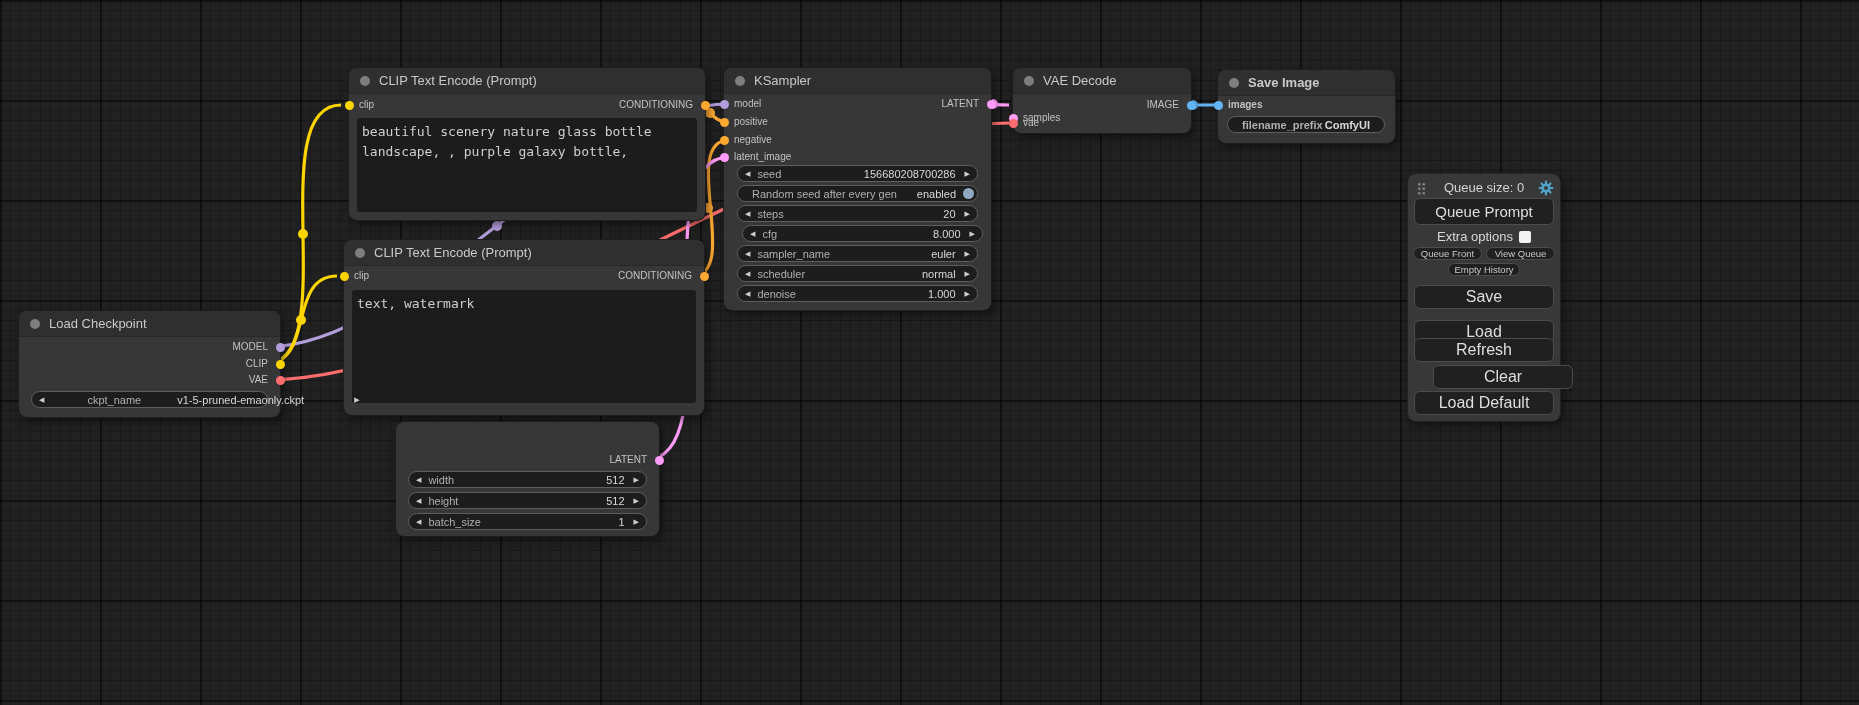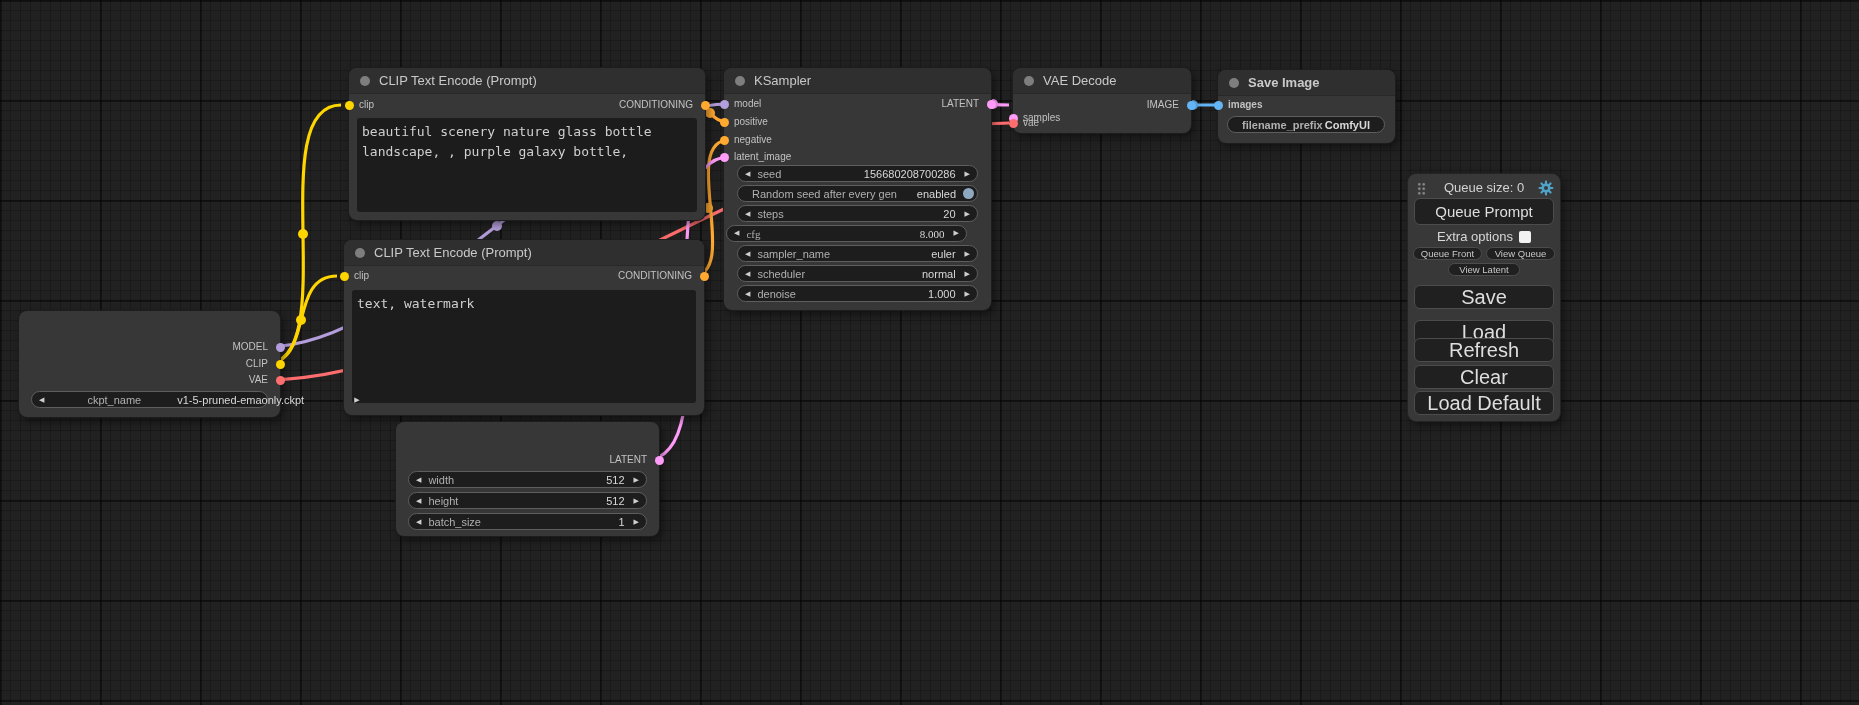--- a/index.html
+++ b/index.html
@@ -37,21 +37,21 @@
   .wvalue.pad{padding-right:16px;}
   .ta{position:absolute;background:#1c1c1c;border-radius:3px;color:#cfcfcf;
     font-family:"DejaVu Sans Mono", monospace;font-size:13px;line-height:1.5;
     padding:4px 5px;box-sizing:border-box;white-space:pre-wrap;word-break:break-word;overflow:hidden;}
   .toggleball{width:11px;height:11px;border-radius:50%;margin-right:3px;}
   
   #menu{position:absolute;z-index:3;background:#383838;border-radius:8px;
     box-shadow:0 0 0 1px #242424, 3px 4px 10px rgba(0,0,0,.5);}
   .mbtn{position:absolute;background:#202020;border:1px solid #4c4c4c;border-radius:6px;
     color:#dedede;text-align:center;box-sizing:border-box;cursor:pointer;overflow:hidden;}
-  .mbtn.big{font-size:20px;line-height:22px;height:24px;left:6px;width:140px;}
+  .mbtn.big{font-size:16px;line-height:22px;height:24px;left:6px;width:140px;}
   .mbtn.small{font-size:9.5px;line-height:11px;height:13px;border-radius:7px;color:#c8c8c8;}
   #menu-header{position:absolute;left:0;right:0;top:6px;height:16px;color:#d3d3d3;
     font-size:13px;text-align:center;line-height:16px;}
   #drag-handle{position:absolute;left:9px;top:8px;width:9px;height:13px;
     background-image:radial-gradient(#8a8a8a 1px, transparent 1.5px);
     background-size:4.5px 4.5px;}
   #extra-row{position:absolute;left:0;right:0;top:55px;height:16px;text-align:center;
     color:#d8d8d8;font-size:13px;line-height:16px;}
   #extra-checkbox{display:inline-block;width:12px;height:12px;background:#f2f2f2;
     border-radius:2px;margin-left:6px;vertical-align:-2px;}
@@ -107,20 +107,24 @@
       <span class="plabel">clip</span>
     </div>
     <div class="port out" style="top:28px;">
       <span class="plabel">CONDITIONING</span>
       <span class="pdot out" style="background: rgb(255, 169, 49);"></span>
     </div>
     <div class="ta" style="left:8px;top:50px;width:344px;height:113px;">text, watermark</div>
   </div>
 
   <div class="node" style="left:10px;top:311px;width:261px;height:106px;">
+    <div class="ntitle">
+      <span class="tdot" style="background: rgb(126, 126, 126);"></span>
+      <span>Load Checkpoint</span>
+    </div>
     <div class="port out" style="top:28px;">
       <span class="plabel">MODEL</span>
       <span class="pdot out" style="background: rgb(179, 157, 219);"></span>
     </div>
     <div class="port out" style="top:45px;">
       <span class="plabel">CLIP</span>
       <span class="pdot out" style="background: rgb(255, 213, 0);"></span>
     </div>
     <div class="port out" style="top:61px;">
       <span class="plabel">VAE</span>
@@ -194,21 +198,21 @@
       <span class="wlabel">Random seed after every gen</span>
       <span class="wvalue">enabled</span>
       <span class="toggleball" style="background: rgb(143, 168, 194);"></span>
     </div>
     <div class="widget" style="left:13px;top:137px;width:241px;">
       <span class="warrow">◀</span>
       <span class="wlabel">steps</span>
       <span class="wvalue pad">20</span>
       <span class="warrow" style="margin-left:-14px;">▶</span>
     </div>
-    <div class="widget" style="left:2px;top:157px;width:241px;font-family:Liberation Serif, serif;">
+    <div class="widget" style="left:18px;top:157px;width:241px;">
       <span class="warrow">◀</span>
       <span class="wlabel">cfg</span>
       <span class="wvalue pad">8.000</span>
       <span class="warrow" style="margin-left:-14px;">▶</span>
     </div>
     <div class="widget" style="left:13px;top:177px;width:241px;">
       <span class="warrow">◀</span>
       <span class="wlabel">sampler_name</span>
       <span class="wvalue pad">euler</span>
       <span class="warrow" style="margin-left:-14px;">▶</span>
@@ -273,21 +277,21 @@
         <rect x="6.9" y="0.5" width="2.2" height="15" rx="1" transform="rotate(-45 8 8)"></rect>
       </g>
       <circle cx="8" cy="8" r="2" fill="#383838"></circle>
     </svg>
     <div class="mbtn big" style="top:24px;height:27px;line-height:25px;font-size:15px;">Queue Prompt</div>
     <div id="extra-row">
       <span>Extra options</span><span id="extra-checkbox"></span>
     </div>
     <div class="mbtn small" style="left:5px;top:73px;width:69px;">Queue Front</div>
     <div class="mbtn small" style="left:78px;top:73px;width:69px;">View Queue</div>
-    <div class="mbtn small" style="left:40px;top:89px;width:72px;">View Latent</div>
+    <div class="mbtn small" style="left:40px;top:89px;width:72px;">Empty History</div>
     <div class="mbtn big" style="top:111px;">Save</div>
     <div class="mbtn big" style="top:146px;">Load</div>
     <div class="mbtn big" style="top:164px;">Refresh</div>
-    <div class="mbtn big" style="top:191px;">Clear</div>
+    <div class="mbtn big" style="top:191px;margin-left:19px;">Clear</div>
     <div class="mbtn big" style="top:217px;">Load Default</div>
   </div>
 
 </div>
 
 </body></html>

